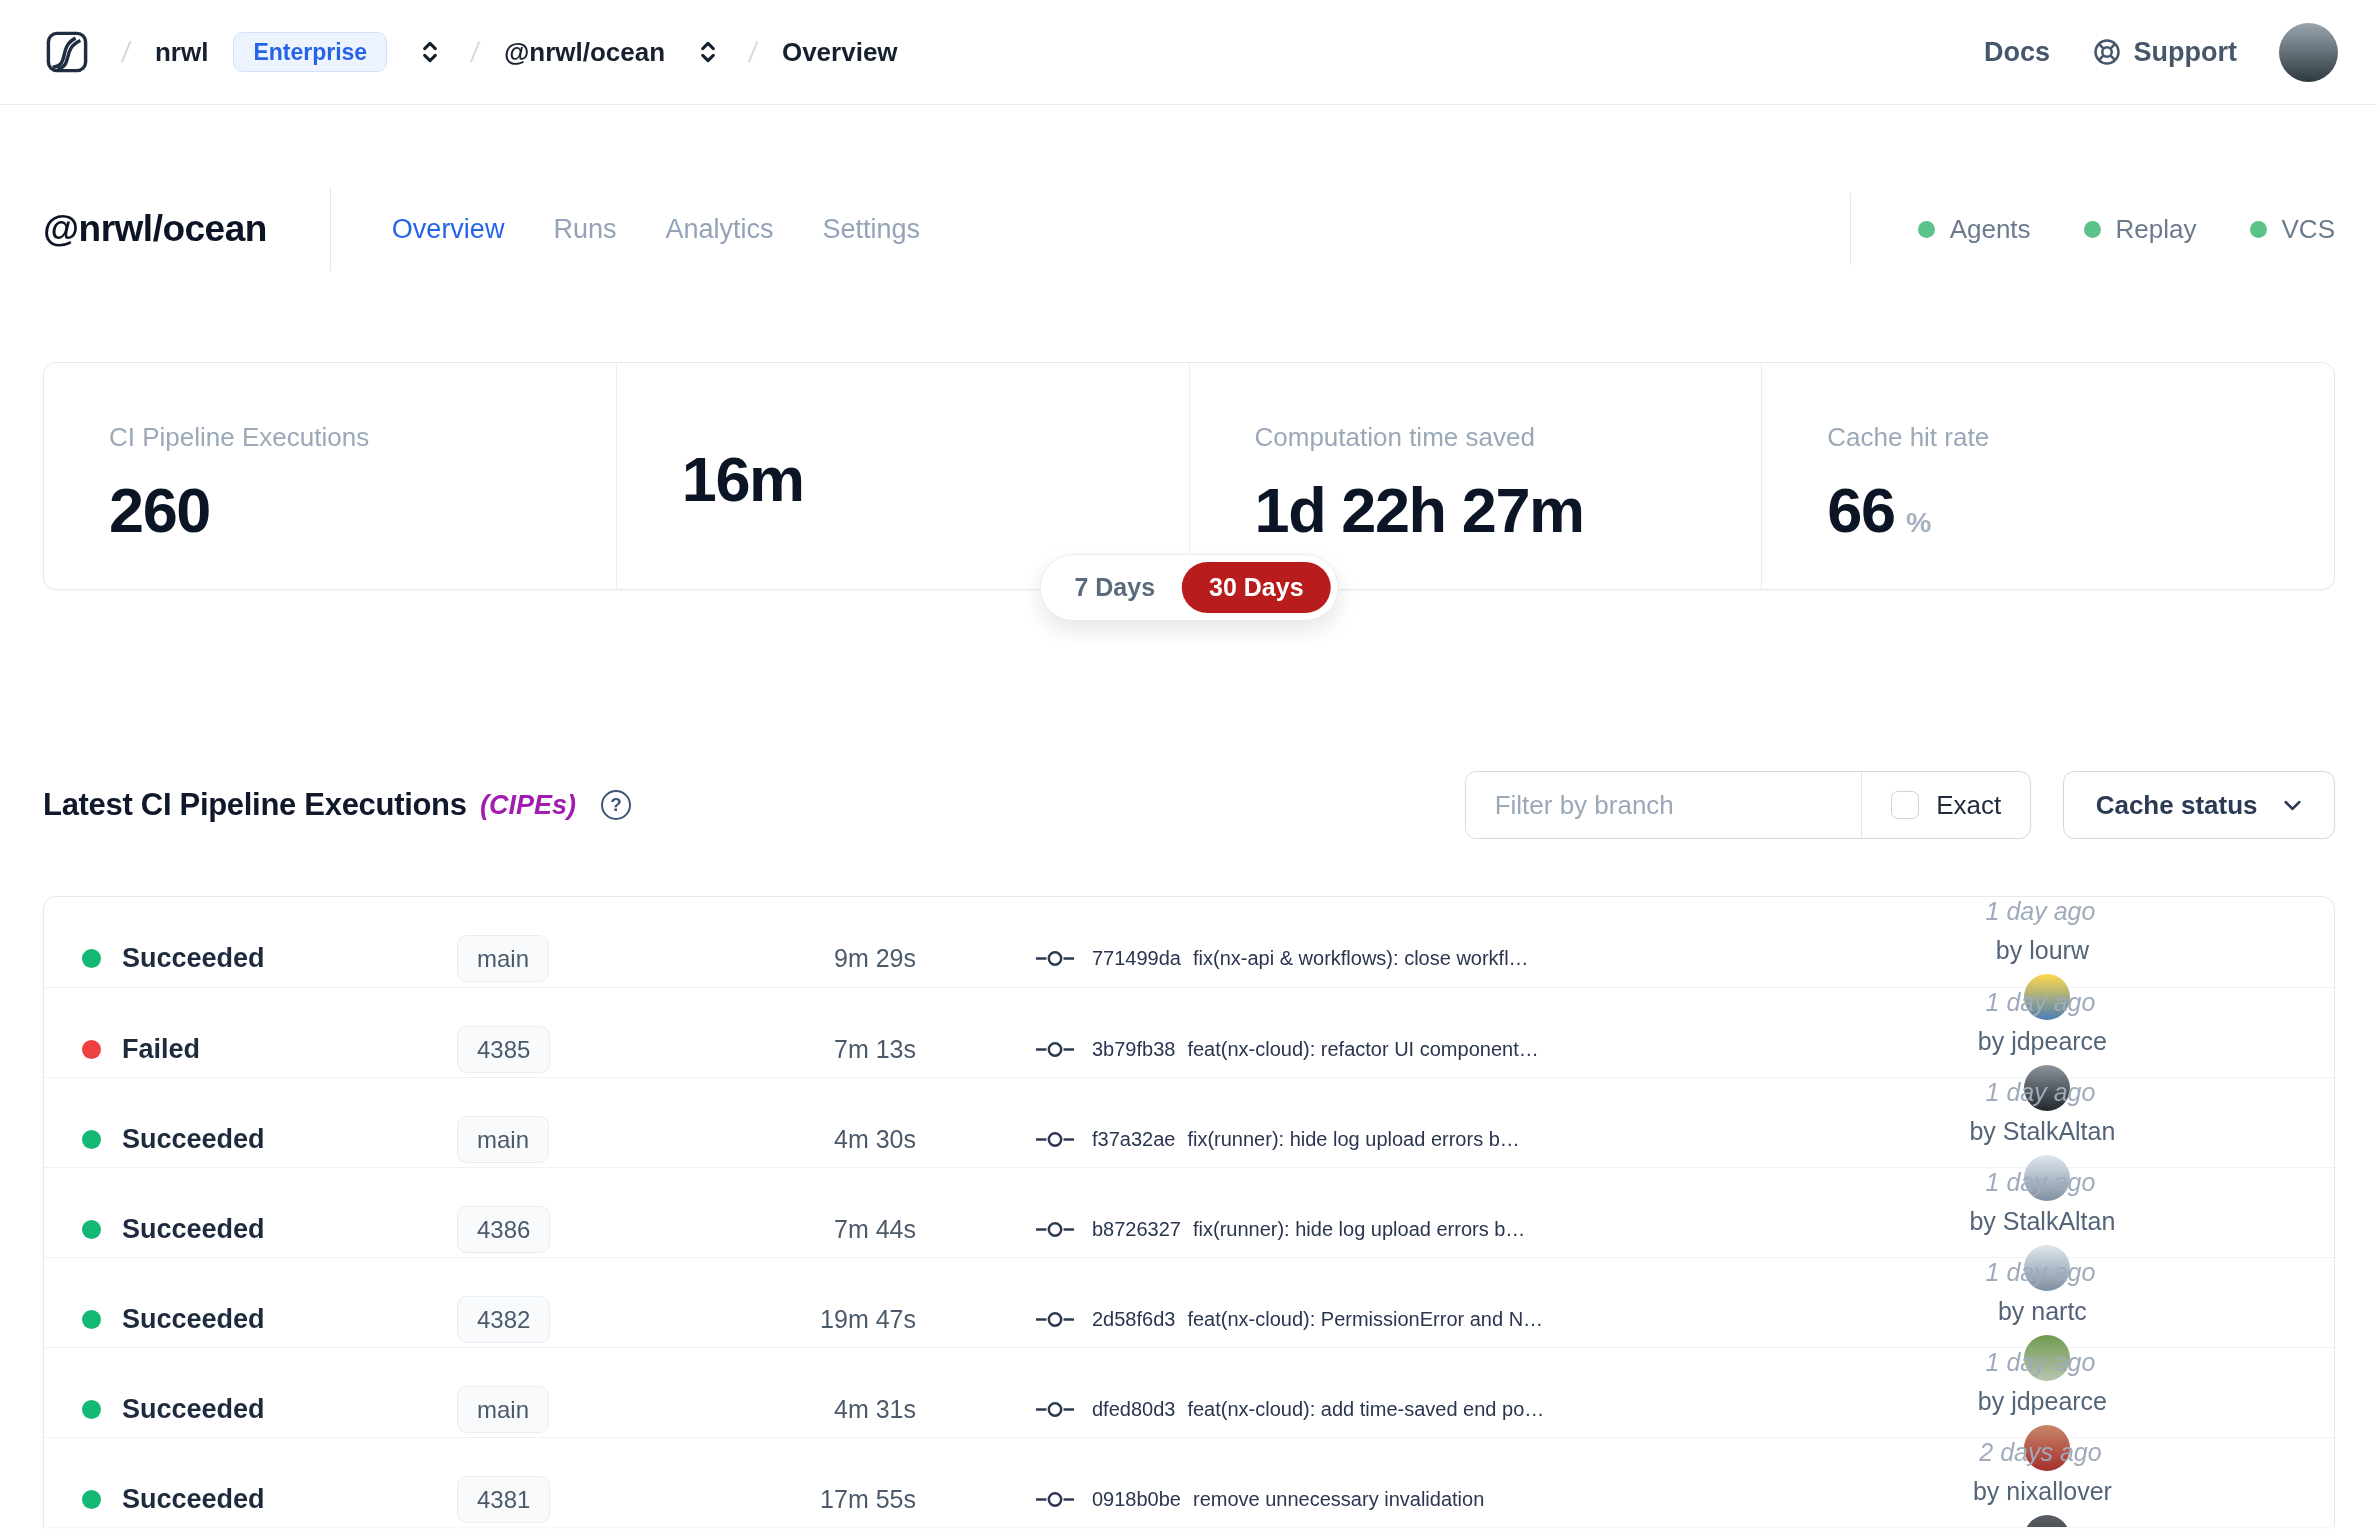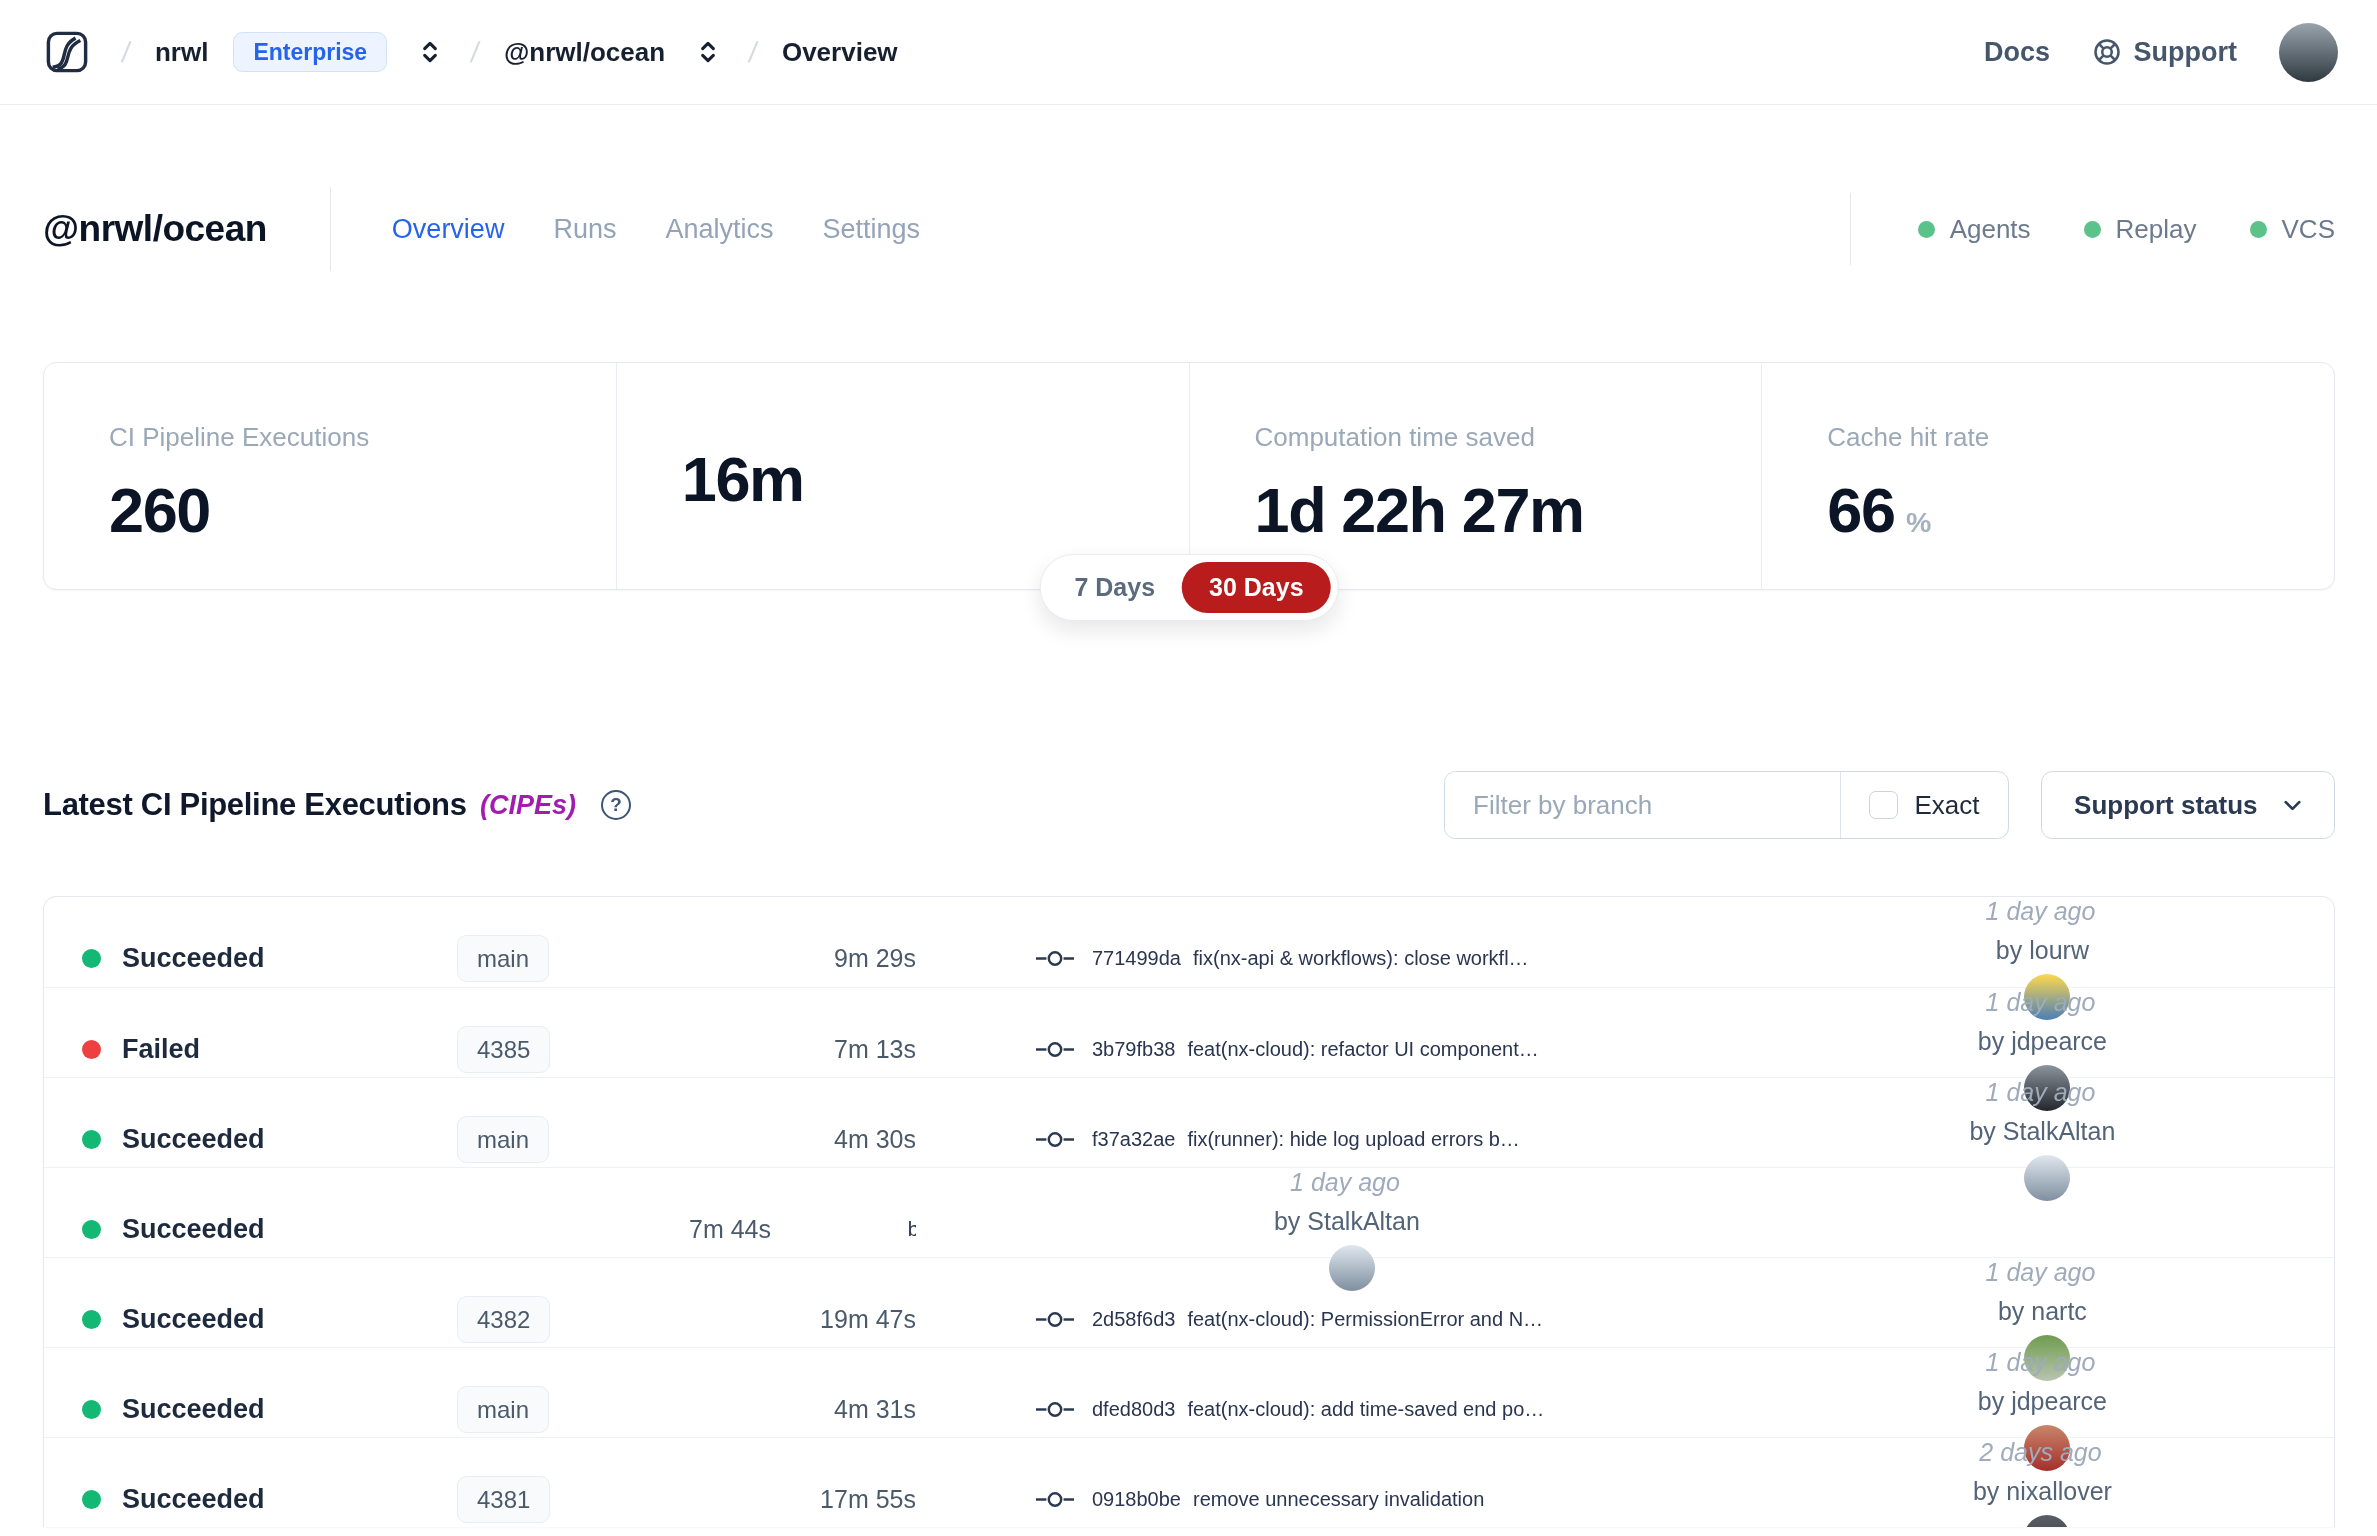--- a/index.html
+++ b/index.html
@@ -192,21 +192,21 @@
     <span class="help">?</span>
     <div class="filters">
       <div class="filter-group">
         <input class="branch-input" type="text" placeholder="Filter by branch" style="">
         <span class="exact-wrap">
           <span class="checkbox"></span>
           <span class="exact-label">Exact</span>
         </span>
       </div>
       <button class="status-select">
-        <span>Support status</span>
+        <span>Cache status</span>
         <svg width="27" height="27" viewBox="0 0 24 24" fill="none" stroke="#2b3a52" stroke-width="2.4" stroke-linecap="round" stroke-linejoin="round">
           <path d="M6 9 L12 15 L18 9"></path>
         </svg>
       </button>
     </div>
   </section>
 
   <section class="table">
       <div class="row">
     <div class="cell-status">
@@ -278,20 +278,21 @@
       <span class="time-ago">1 day ago</span>
       <span class="author"><span>by</span> <span>StalkAltan</span></span>
       <span class="avatar" style="background:linear-gradient(180deg,#dfe7ee,#7f8fa0)"></span>
     </div>
   </div>
       <div class="row">
     <div class="cell-status">
       <span class="dot" style="background:#12b873"></span>
       <span class="status-label">Succeeded</span>
     </div>
+    <div><span class="pill">4386</span></div>
     <div class="cell-duration">7m 44s</div>
     <div class="cell-commit">
       <svg width="40" height="27" viewBox="0 0 42 28" fill="none" stroke="#2b3950" stroke-width="2.6">
         <line x1="1" y1="14" x2="12" y2="14"></line>
             <circle cx="21" cy="14" r="6.5"></circle>
             <line x1="30" y1="14" x2="41" y2="14"></line>
       </svg>
       <span class="commit-text">
         <span>b8726327</span>
             <span>fix(runner): hide log upload errors b…</span>

